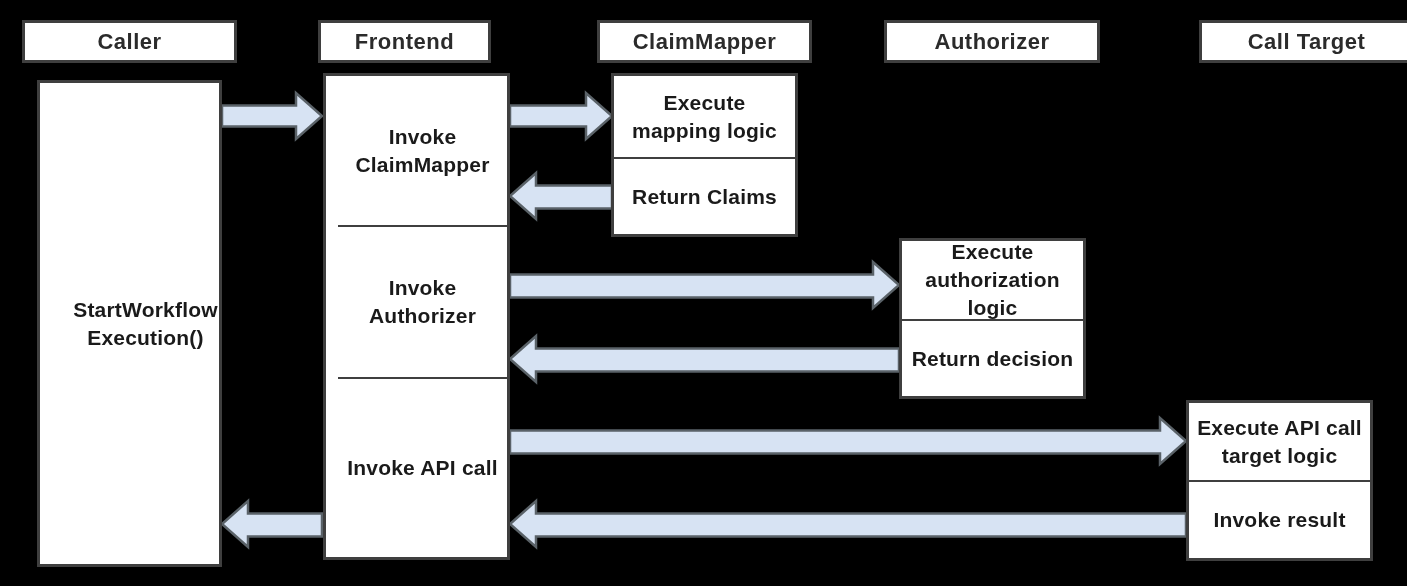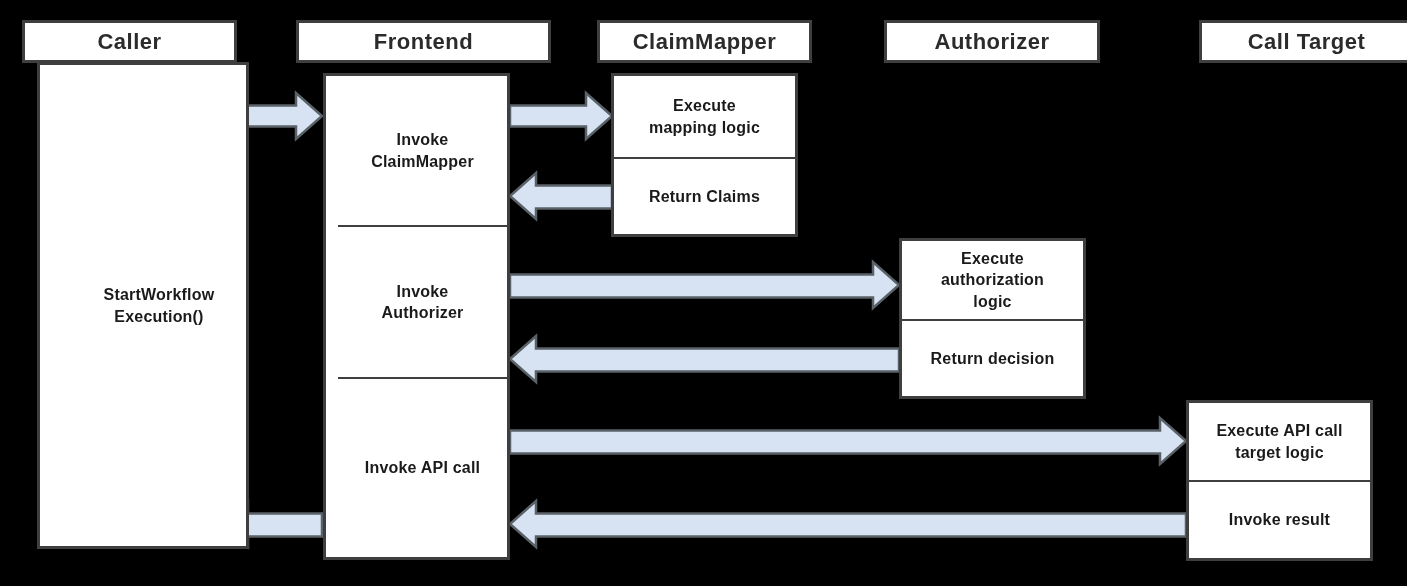--- a/index.html
+++ b/index.html
@@ -51,21 +51,21 @@
     text-align: center;
     box-sizing: border-box;
     background: #ffffff;
   }
   .cell + .cell {
     border-top: 2px solid #3f3f3f;
   }
   .cell span {
     white-space: pre-line;
     font-weight: 700;
-    font-size: 16px;
+    font-size: 21px;
     line-height: 1.32;
     color: #1a1a1a;
     letter-spacing: 0.2px;
   }
   .msg-arrow {
     fill: #d7e3f3;
     stroke: #5a6268;
     stroke-width: 2.5;
     stroke-linejoin: miter;
   }
@@ -82,34 +82,34 @@
     <polygon class="msg-arrow" points="510,274.5 873,274.5 873,262 899,285 873,308 873,297.5 510,297.5"></polygon>
     <polygon class="msg-arrow" points="899,348.5 536,348.5 536,336 510,359 536,382 536,371.5 899,371.5"></polygon>
     <polygon class="msg-arrow" points="510,430.5 1160,430.5 1160,418 1186,441 1160,464 1160,453.5 510,453.5"></polygon>
     <polygon class="msg-arrow" points="1186,513.5 536,513.5 536,501 510,524 536,547 536,536.5 1186,536.5"></polygon>
     <polygon class="msg-arrow" points="322,513.5 248,513.5 248,501 222,524 248,547 248,536.5 322,536.5"></polygon>
   </svg>
 
   <div class="hdr" style="left:22px;  width:215px;">
     <span>Caller</span>
   </div>
-  <div class="hdr" style="left:296px; width:255px;text-align:right;">
+  <div class="hdr" style="left:318px; width:173px;text-align:right;">
     <span>Frontend</span>
   </div>
   <div class="hdr" style="left:597px; width:215px;">
     <span>ClaimMapper</span>
   </div>
   <div class="hdr" style="left:884px; width:216px;">
     <span>Authorizer</span>
   </div>
   <div class="hdr" style="left:1199px;width:215px;">
     <span>Call Target</span>
   </div>
 
-  <div class="stack" style="left:37px; top:62px; width:212px; height:487px;padding-left:32px;">
+  <div class="stack" style="left:37px; top:80px; width:185px; height:487px;padding-left:32px;">
     <div class="cell" style="height:481px;">
       <span>StartWorkflow
 Execution()</span>
     </div>
   </div>
 
   <div class="stack" style="left:323px; top:73px; width:187px; height:487px;padding-left:12px;">
     <div class="cell" style="height:160px;">
       <span>Invoke
 ClaimMapper</span>

